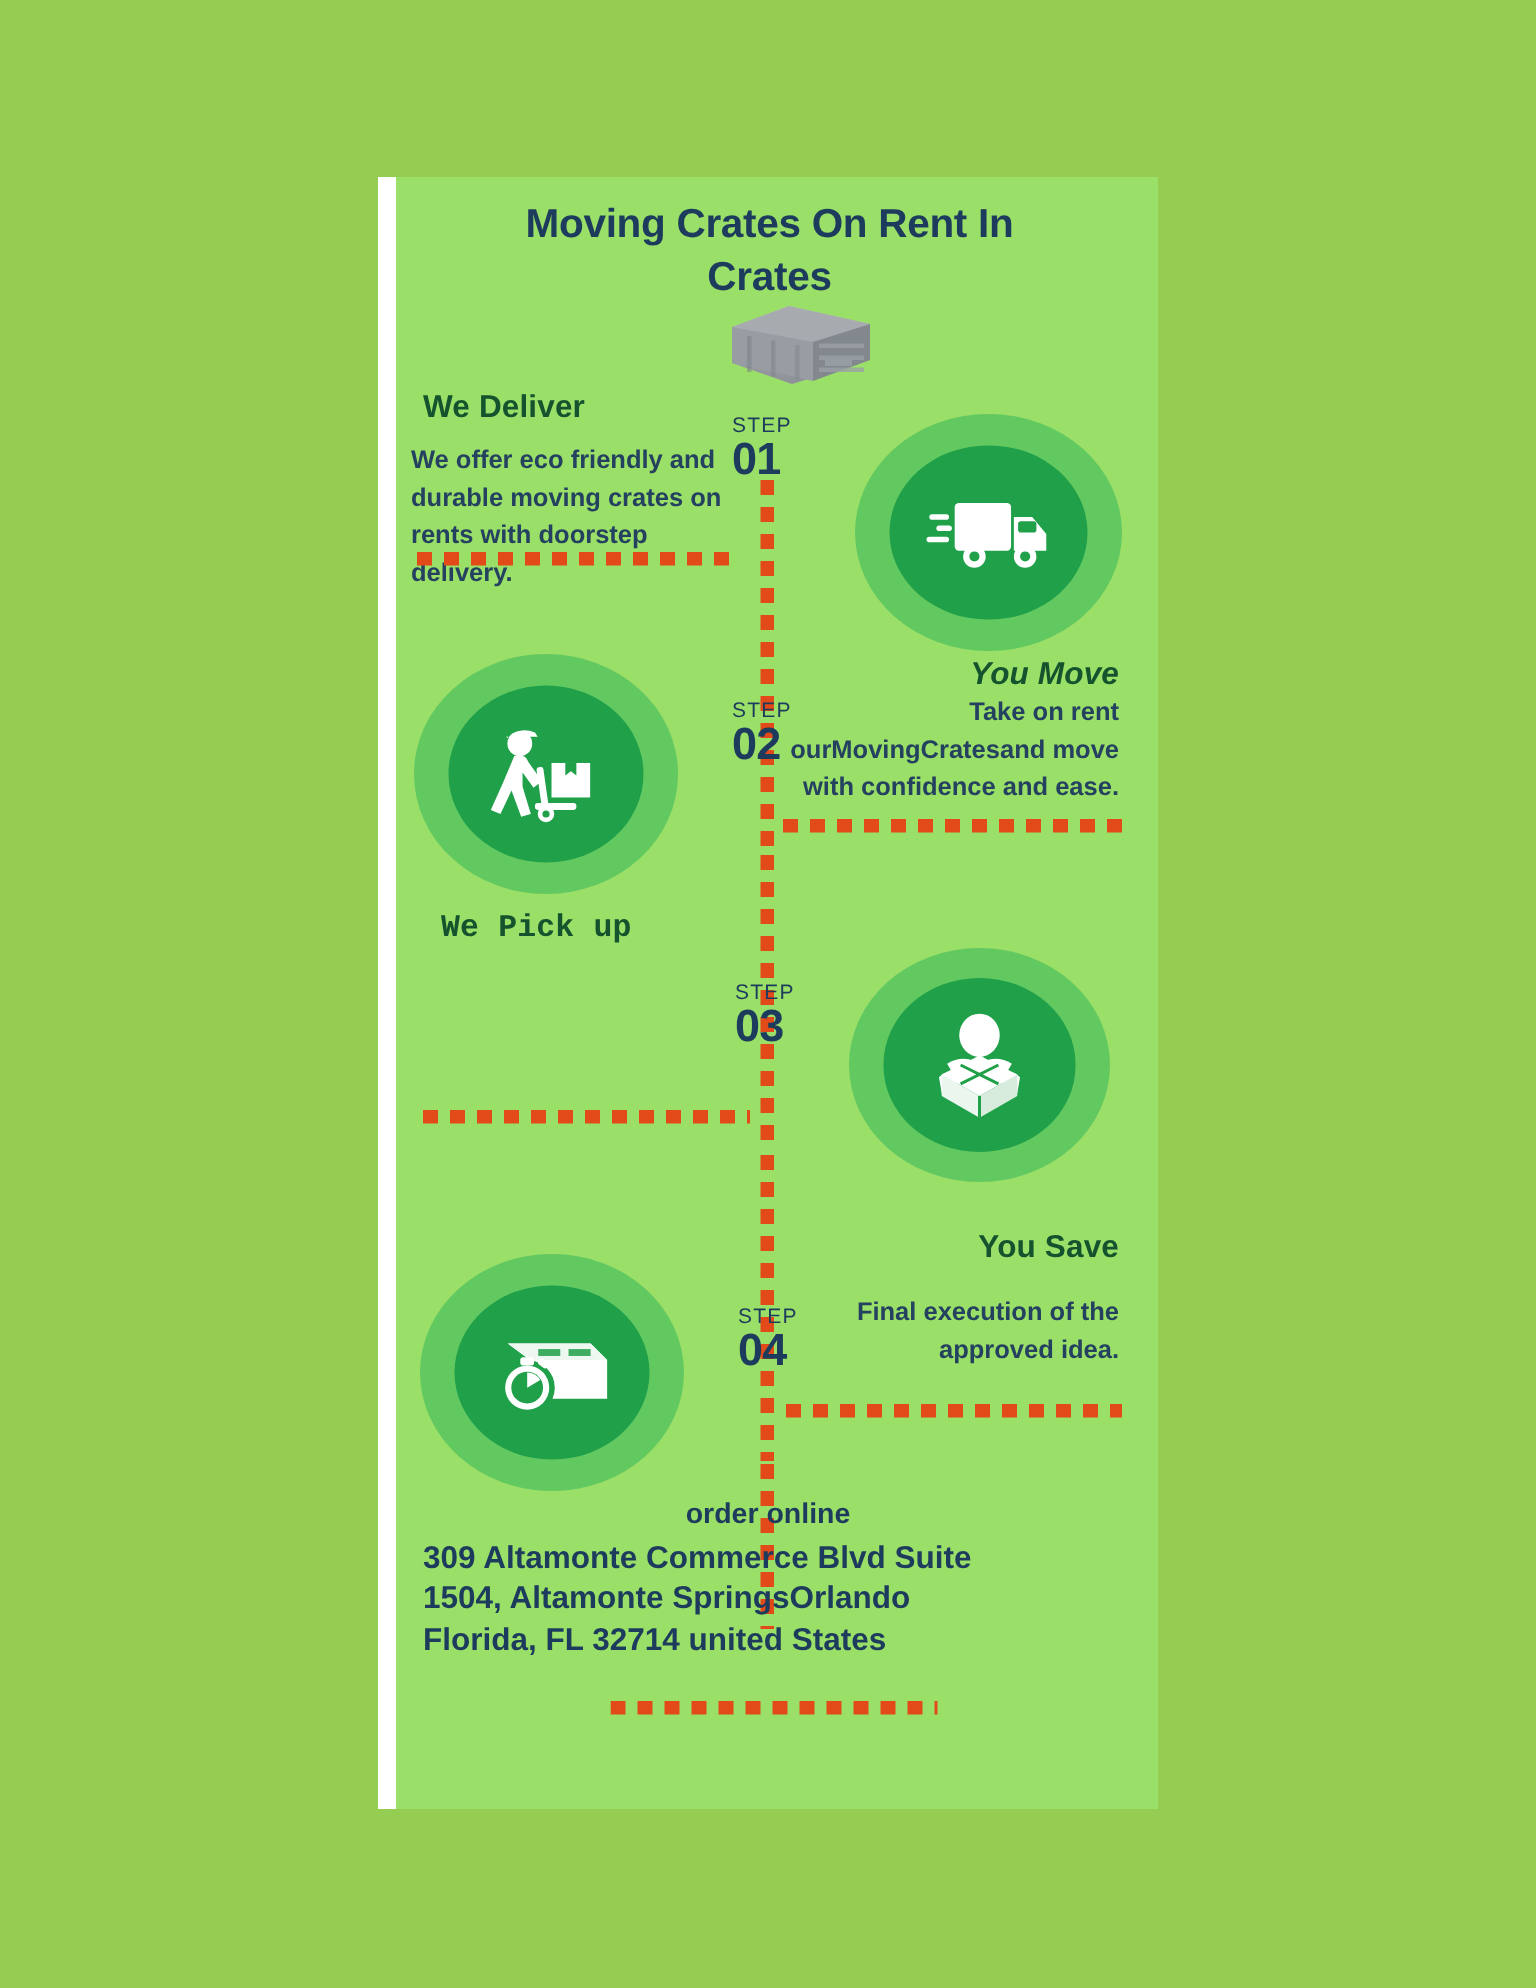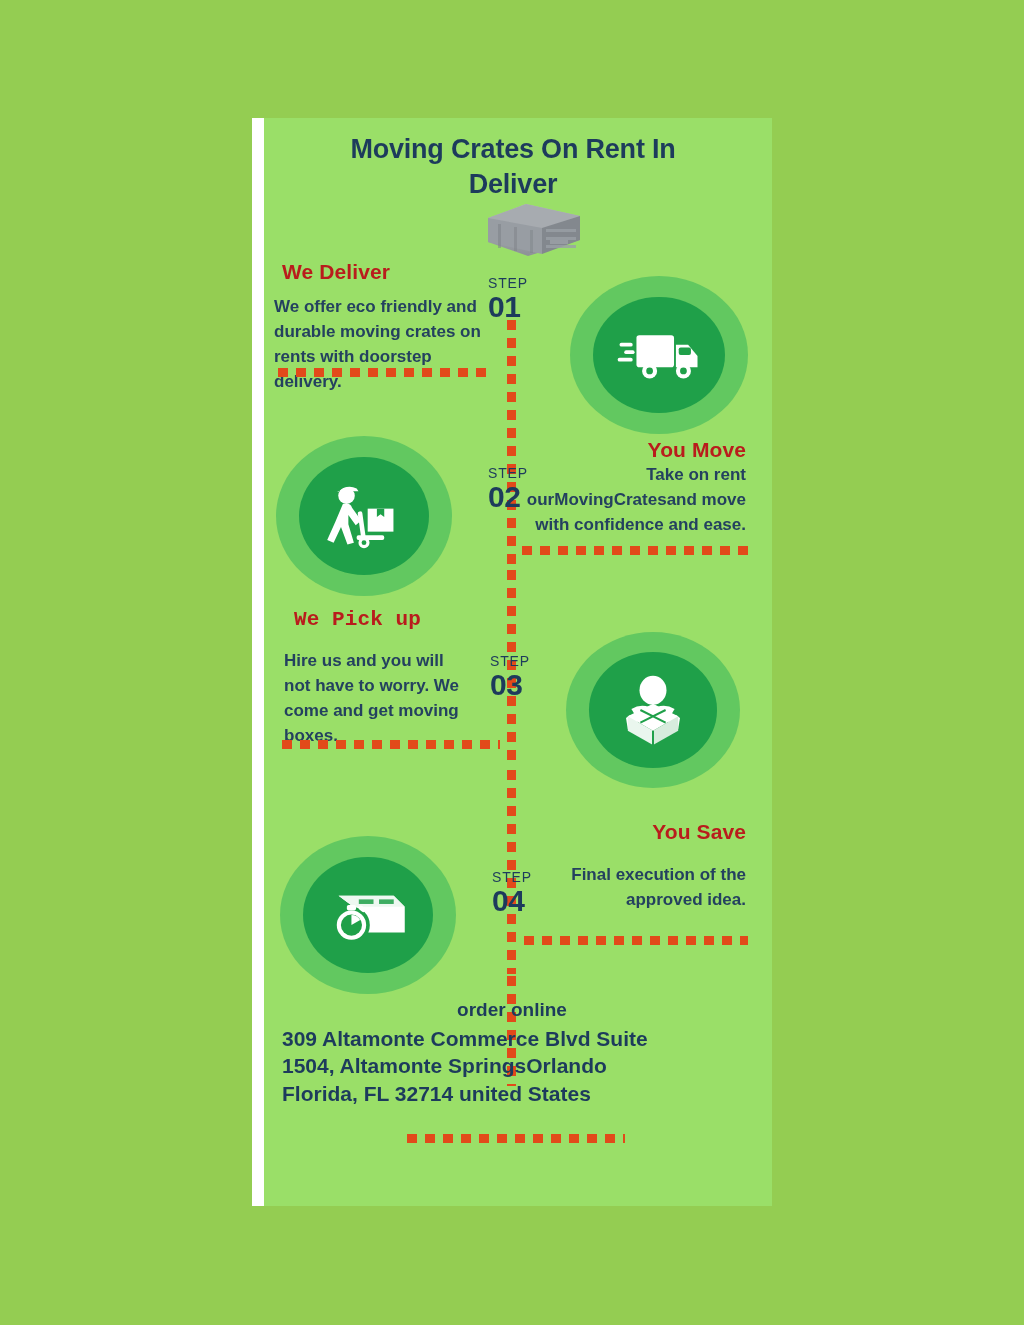--- a/index.html
+++ b/index.html
@@ -93,21 +93,21 @@
     font-weight: bold;
     line-height: 1.05;
     letter-spacing: -0.5px;
   }
 
   
   .sec-heading {
     position: absolute;
     font-size: 21px;
     font-weight: bold;
-    color: #b91c1c;
+    color: #14532d;
     letter-spacing: 0.1px;
   }
   .sec-body {
     position: absolute;
     font-size: 17px;
     font-weight: bold;
     color: #24415f;
     line-height: 1.48;
   }
   .align-right { text-align: right; }
@@ -169,21 +169,21 @@
 </style>
 </head>
 <body>
 
 <div id="infographic-card">
 
   <div id="card-left-strip"></div>
 
   <div id="title-block">
     <div class="title-text">Moving Crates On Rent In</div>
-    <div class="title-text">Deliver</div>
+    <div class="title-text">Crates</div>
   </div>
 
   <div id="crate-photo">
     <svg viewBox="0 0 110 68" width="110" height="68">
       <defs>
         <linearGradient id="gcrate" x1="0" y1="0" x2="0" y2="1">
           <stop offset="0%" stop-color="#b9bcc0"></stop>
           <stop offset="100%" stop-color="#8d9197"></stop>
         </linearGradient>
       </defs>
@@ -238,21 +238,21 @@
         <rect x="45" y="34" width="5" height="30" rx="2" fill="#ffffff" transform="rotate(-8 47 49)"></rect>
         <rect x="42" y="60" width="30" height="5" rx="2" fill="#ffffff"></rect>
         <circle cx="50" cy="68" r="6" fill="#ffffff"></circle>
         <circle cx="50" cy="68" r="2.6" fill="#1fa049"></circle>
         <rect x="54" y="31" width="28" height="25" fill="#ffffff"></rect>
         <path d="M64 31 v9 l4 -3 4 3 v-9 z" fill="#1fa049"></path>
       </svg>
     </div>
   </div>
 
-  <div class="sec-heading align-right" style="left:250px; top:320px; width:244px;">You Move</div>
+  <div class="sec-heading align-right" style="left:250px; top:320px; width:244px;font-style:italic;">You Move</div>
   <div class="sec-body align-right" style="left:252px; top:344px; width:242px;">Take on rent ourMovingCratesand move with confidence and ease.</div>
 
   <div class="step-label" style="left:236px; top:348px;">
     <div class="step-word">STEP</div>
     <div class="step-num">02</div>
   </div>
 
   <div class="h-dots" style="left:270px; top:428px; width:226px;"></div>
   <div class="v-dots" style="left:255px; top:452px; height:196px;"></div>
 
@@ -267,21 +267,20 @@
         <polygon points="50,34 78,48 50,64 22,48" fill="#ffffff"></polygon>
         <polygon points="22,48 50,64 50,80 22,64" fill="#eaf6ee"></polygon>
         <polygon points="78,48 50,64 50,80 78,64" fill="#d7ecdd"></polygon>
         <path d="M36 41 l28 14 M64 41 l-28 14" stroke="#1fa049" stroke-width="2.2" fill="none"></path>
         <path d="M50 64 v16" stroke="#1fa049" stroke-width="2.2" fill="none"></path>
       </svg>
     </div>
   </div>
 
   <div class="sec-heading align-left" style="left:42px; top:490px; width:230px;font-family:Liberation Mono, monospace;">We Pick up</div>
-  <div class="sec-body align-left" style="left:32px; top:530px; width:182px;">Hire us and you will not have to worry. We come and get moving boxes.</div>
 
   <div class="step-label" style="left:238px; top:536px;">
     <div class="step-word">STEP</div>
     <div class="step-num">03</div>
   </div>
 
   <div class="h-dots" style="left:30px; top:622px; width:218px;"></div>
   <div class="v-dots" style="left:255px; top:652px; height:204px;"></div>
 
   <div class="icon-circle" style="left:28px; top:718px; width:176px; height:158px;">

